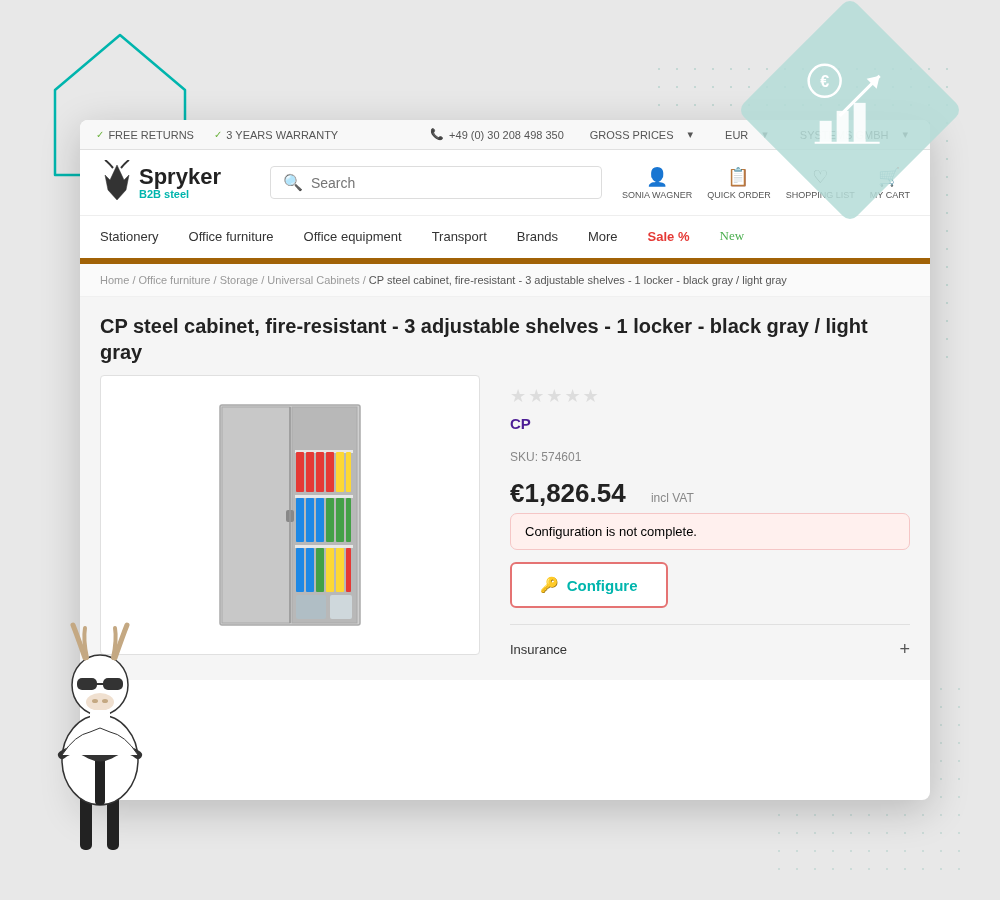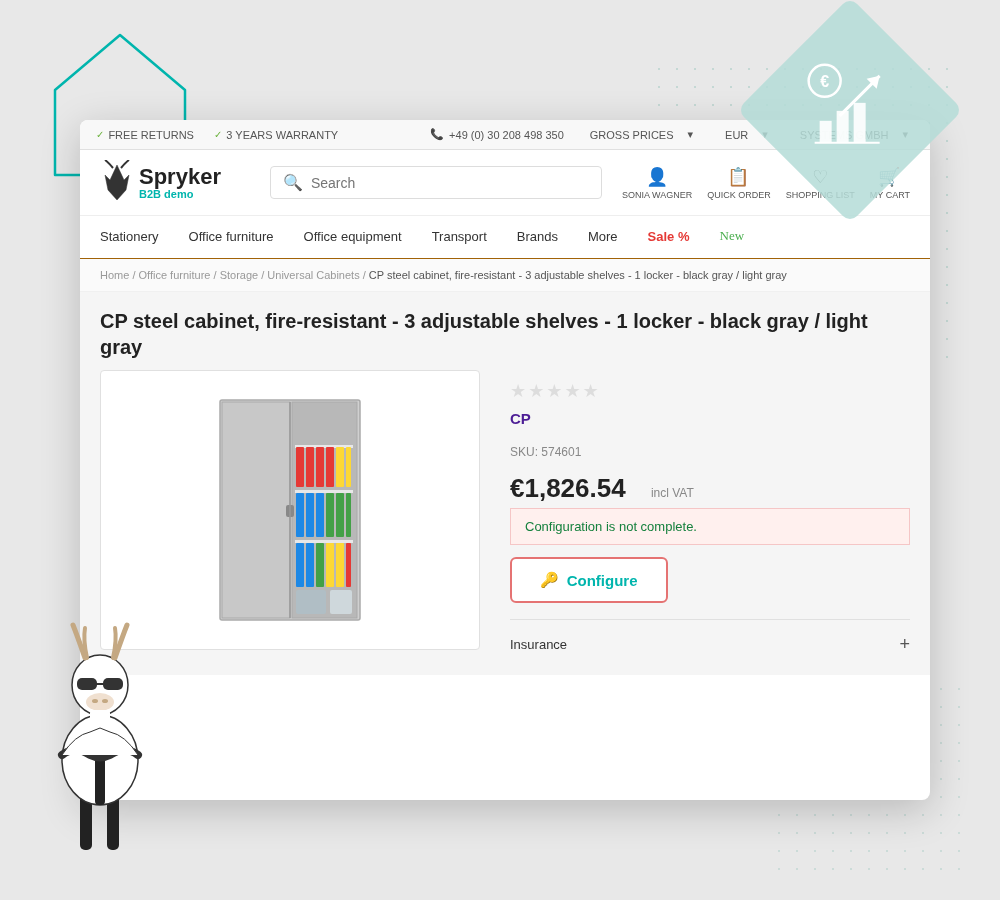--- a/index.html
+++ b/index.html
@@ -198,21 +198,21 @@
       gap: 2px;
     }
     .header-icon-item .icon-sym {
       font-size: 18px;
       color: #333;
     }
 
     
     .main-nav {
       background: #fff;
-      border-bottom: 1px solid #a16207;
+      border-bottom: 6px solid #a16207;
       padding: 0 20px;
       display: flex;
       align-items: center;
       gap: 30px;
     }
     .nav-item {
       padding: 12px 0;
       font-size: 13px;
       color: #333;
       cursor: pointer;
@@ -300,24 +300,24 @@
     }
     .product-price {
       font-size: 26px;
       font-weight: bold;
       color: #222;
       margin-bottom: 4px;
     }
     .config-error {
       background: #fff0ee;
       border: 1px solid #f5c6c6;
-      border-radius: 0;
+      border-radius: 7px;
       padding: 10px 14px;
       font-size: 13px;
-      color: #15803d;
+      color: #000000;
       margin-bottom: 12px;
     }
     .configure-btn {
       display: inline-flex;
       align-items: center;
       gap: 8px;
       border: 2px solid #e57373;
       border-radius: 6px;
       padding: 12px 28px;
       background: #fff;
@@ -420,21 +420,21 @@
       <div class="logo-area">
 
         <svg width="35" height="45" viewBox="0 0 35 45">
           <path d="M17 5 L10 20 L5 15 L8 30 L17 40 L26 30 L29 15 L24 20 Z" fill="#333" stroke="#333" stroke-width="0.5"></path>
 
           <path d="M13 8 Q8 2 5 0" fill="none" stroke="#333" stroke-width="2"></path>
           <path d="M21 8 Q26 2 29 0" fill="none" stroke="#333" stroke-width="2"></path>
         </svg>
         <div>
           <div class="logo-text">Spryker</div>
-          <div class="logo-sub">B2B demo</div>
+          <div class="logo-sub">B2B steel</div>
         </div>
       </div>
       <div class="search-bar">
         <span style="color:#aaa;">🔍</span>
         <input type="text" placeholder="Search" style="">
       </div>
       <div class="header-icons">
         <div class="header-icon-item">
           <span class="icon-sym">👤</span>
           <span>SONIA WAGNER</span>

